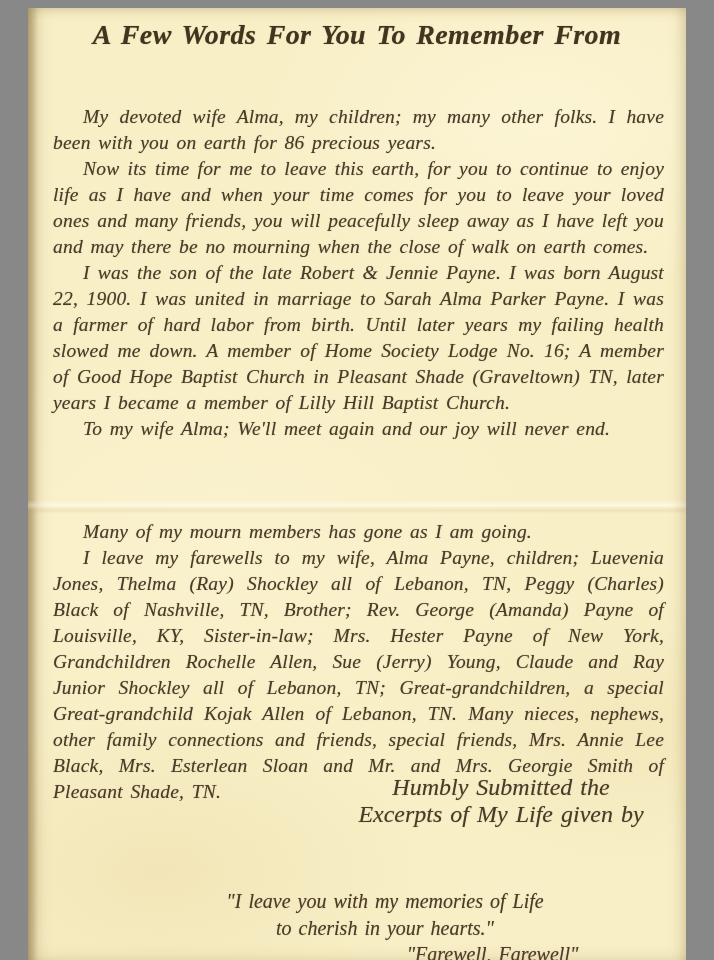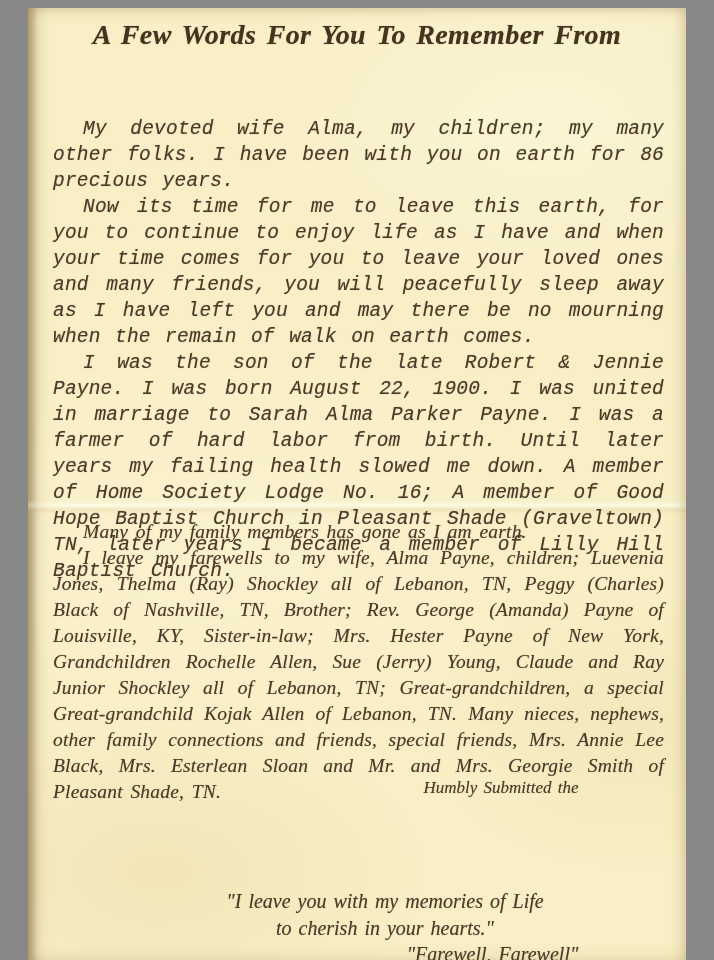--- a/index.html
+++ b/index.html
@@ -74,29 +74,29 @@
     font-size: 19.5px;
     line-height: 26px;
     word-spacing: 2.5px;
     letter-spacing: 0.2px;
     text-shadow: 0 0 1px rgba(74,59,40,0.45);
   }
   .body p {
     margin: 0;
     text-indent: 30px;
   }
-  .sec1 { top: 108px; font-family: Liberation Mono, monospace; }
+  .sec1 { top: 96px; }
   .sec2 { top: 511px; }
   .signature {
     position: absolute;
     top: 766px;
     right: 20px;
     width: 330px;
     text-align: center;
-    font-size: 17px;
+    font-size: 24px;
     line-height: 27px;
     word-spacing: 2px;
     text-shadow: 0 0 1px rgba(74,59,40,0.45);
   }
   .closing {
     position: absolute;
     top: 880px;
     left: 0;
     width: 714px;
     text-align: center;
@@ -116,31 +116,33 @@
 
   <div class="scan-shade-left"></div>
   <div class="crease"></div>
 
   <header class="title">
     <div>A Few Words For You To Remember From</div>
   </header>
 
   <section class="body sec1">
     <p>My devoted wife Alma, my children; my many other folks. I have been with you on earth for 86 precious years.</p>
-    <p>Now its time for me to leave this earth, for you to continue to enjoy life as I have and when your time comes for you to leave your loved ones and many friends, you will peacefully sleep away as I have left you and may there be no mourning when the remain of walk on earth comes.</p>
+    <p>Now its time for me to leave this earth, for you to continue to enjoy life as I have and when your time comes for you to leave your loved ones and many friends, you will peacefully sleep away as I have left you and may there be no mourning when the close of walk on earth comes.</p>
     <p>I was the son of the late Robert &amp; Jennie Payne. I was born August 22, 1900. I was united in marriage to Sarah Alma Parker Payne. I was a farmer of hard labor from birth. Until later years my failing health slowed me down. A member of Home Society Lodge No. 16; A member of Good Hope Baptist Church in Pleasant Shade (Graveltown) TN, later years I became a member of Lilly Hill Baptist Church.</p>
+    <p>To my wife Alma; We'll meet again and our joy will never end.</p>
   </section>
 
   <section class="body sec2">
-    <p>Many of my family members has gone as I am earth.</p>
+    <p>Many of my mourn members has gone as I am going.</p>
     <p>I leave my farewells to my wife, Alma Payne, children; Luevenia Jones, Thelma (Ray) Shockley all of Lebanon, TN, Peggy (Charles) Black of Nashville, TN, Brother; Rev. George (Amanda) Payne of Louisville, KY, Sister-in-law; Mrs. Hester Payne of New York, Grandchildren Rochelle Allen, Sue (Jerry) Young, Claude and Ray Junior Shockley all of Lebanon, TN; Great-grandchildren, a special Great-grandchild Kojak Allen of Lebanon, TN. Many nieces, nephews, other family connections and friends, special friends, Mrs. Annie Lee Black, Mrs. Esterlean Sloan and Mr. and Mrs. Georgie Smith of Pleasant Shade, TN.</p>
   </section>
 
   <div class="signature">
     <div>Humbly Submitted the</div>
+    <div>Excerpts of My Life given by</div>
   </div>
 
   <div class="closing">
     <div>"I leave you with my memories of Life</div>
     <div>to cherish in your hearts."</div>
     <div class="farewell">"Farewell, Farewell"</div>
   </div>
 
 </div>
 

